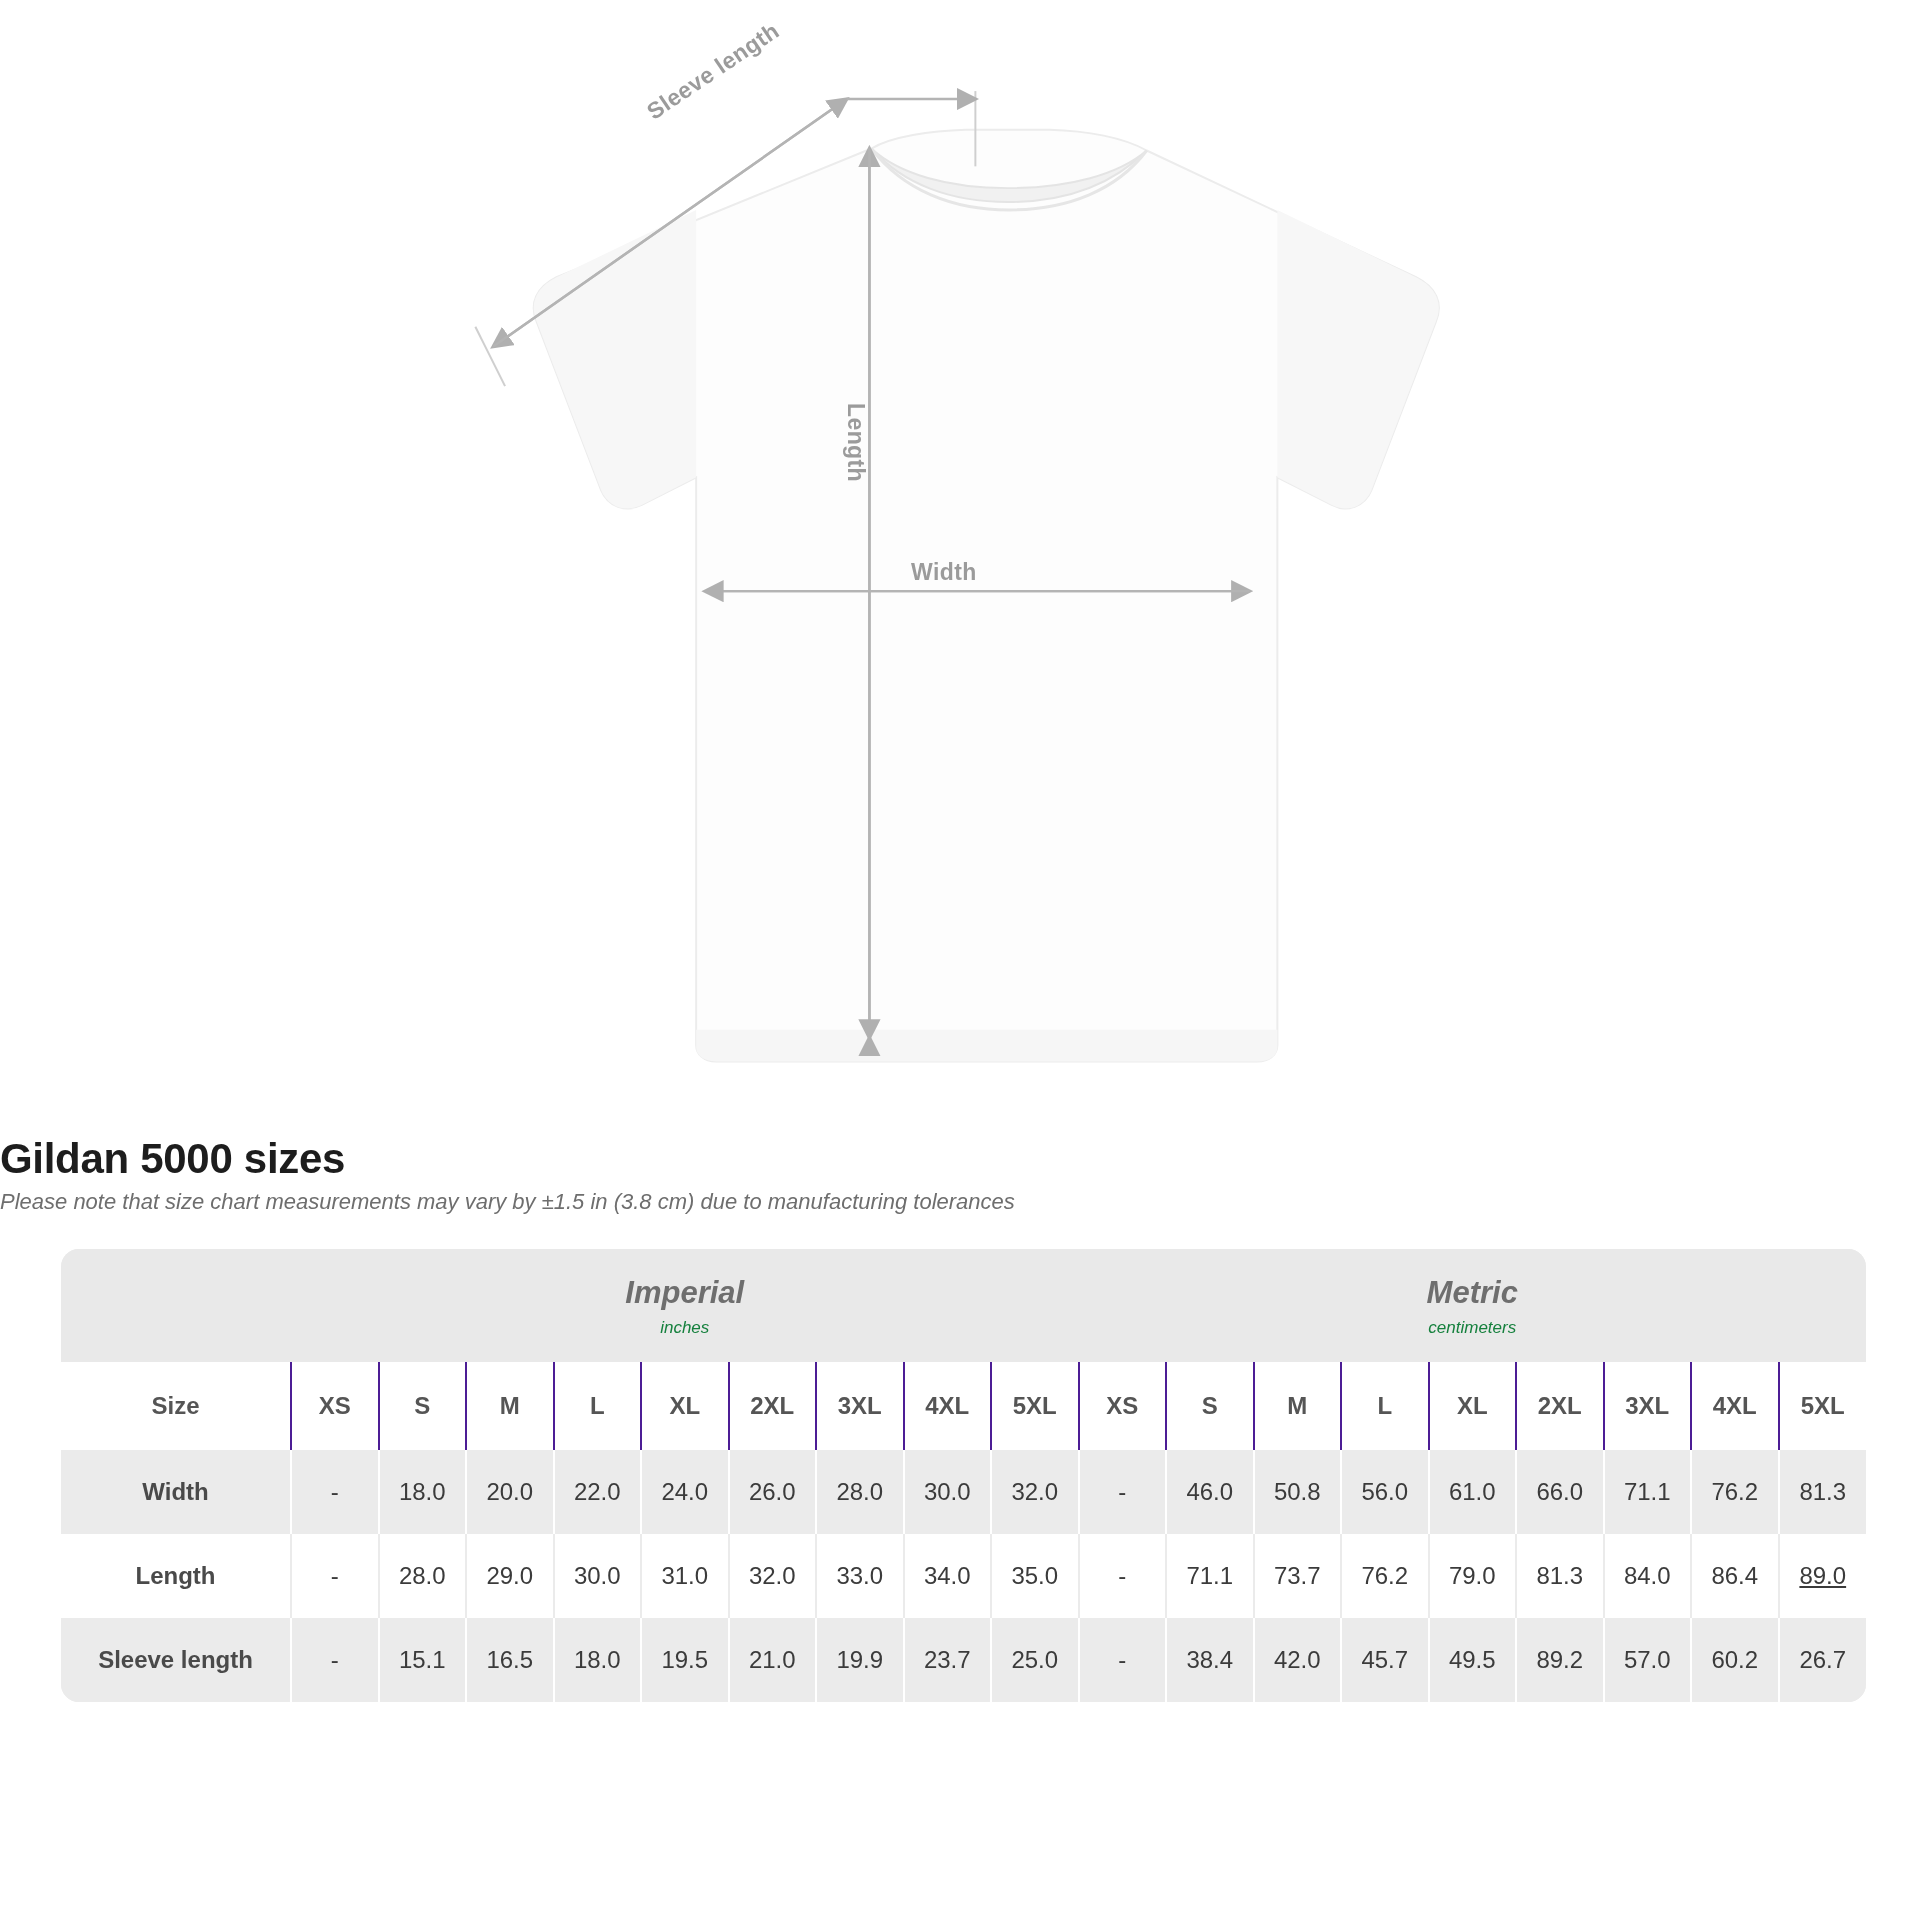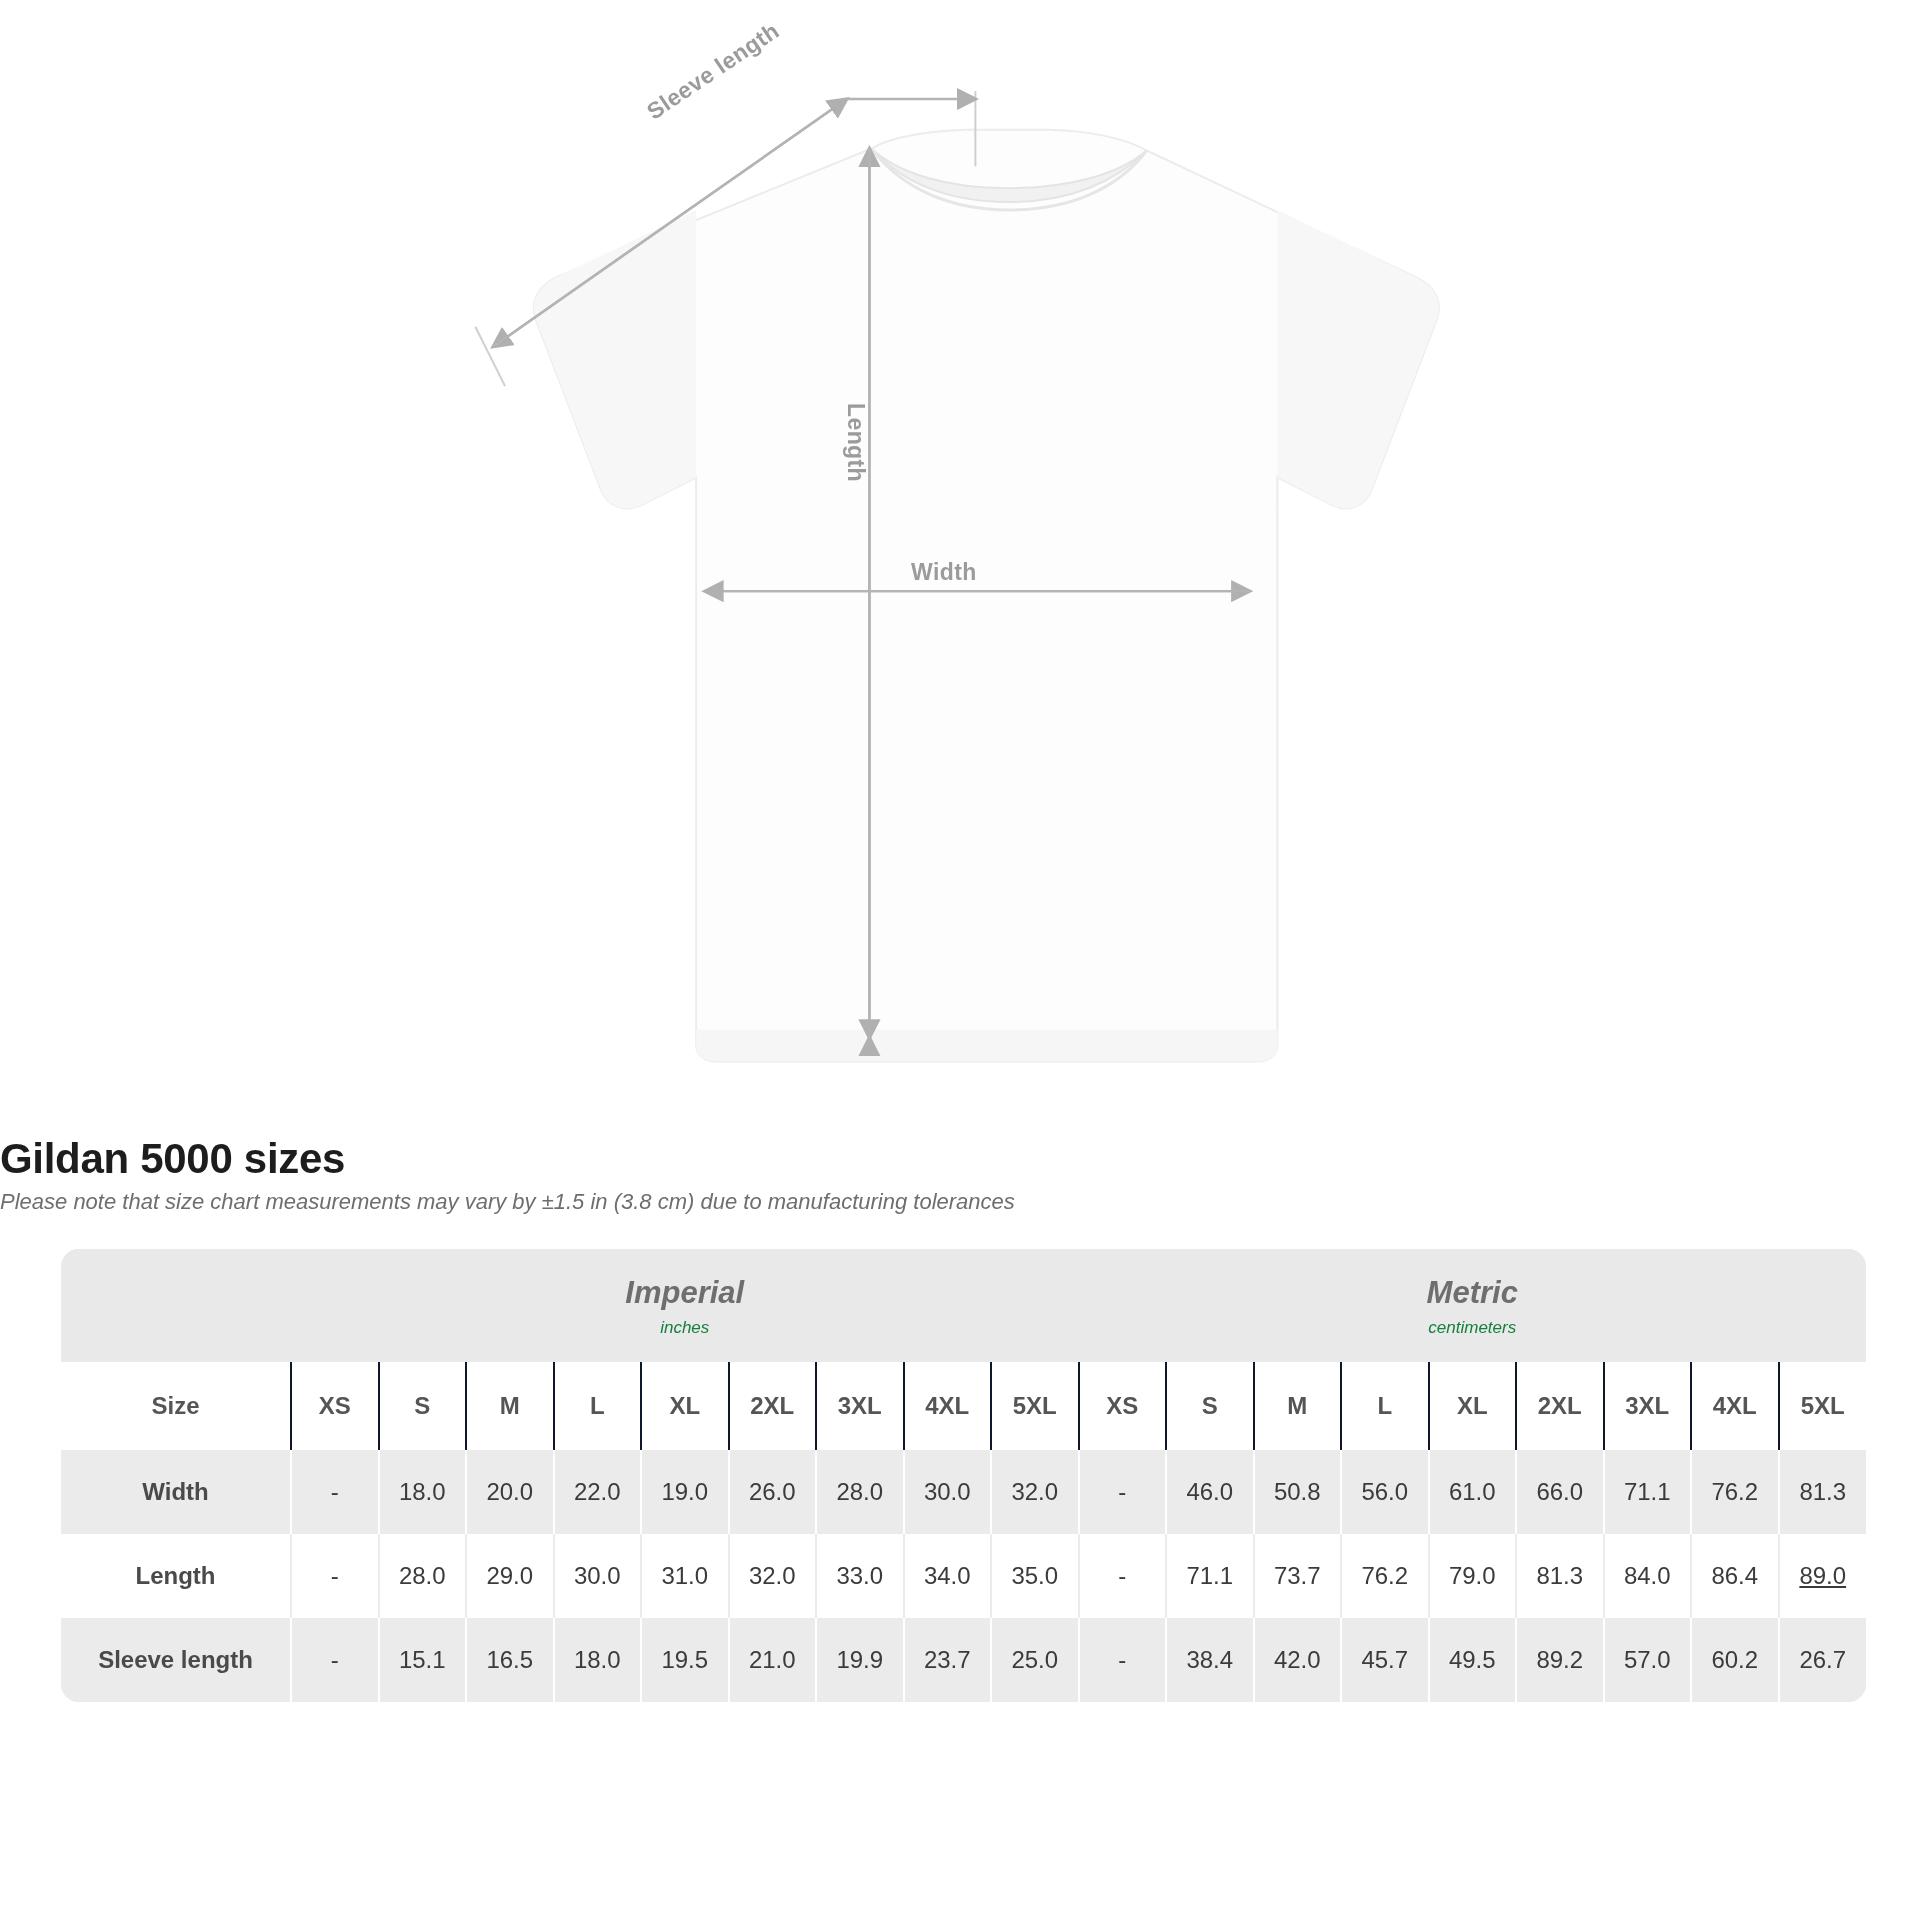--- a/index.html
+++ b/index.html
@@ -108,21 +108,21 @@
     margin-top: 7px;
   }
 
   .size-row td {
     background: #ffffff;
     text-align: center;
     font-size: 24px;
     font-weight: bold;
     color: #555555;
     padding: 30px 0;
-    border-right: 2px solid #0f172a;
+    border-right: 2px solid #4c1d95;
   }
   .size-row td:last-child { border-right: none; }
   .size-row td.rowhead {
     color: #555555;
   }
 
   .data-row td {
     text-align: center;
     font-size: 24px;
     padding: 28px 0;
@@ -268,21 +268,21 @@
           <td>4XL</td>
           <td>5XL</td>
         </tr>
 
         <tr class="data-row shade">
           <td class="rowhead">Width</td>
           <td>-</td>
           <td>18.0</td>
           <td>20.0</td>
           <td>22.0</td>
-          <td>19.0</td>
+          <td>24.0</td>
           <td>26.0</td>
           <td>28.0</td>
           <td>30.0</td>
           <td>32.0</td>
           <td>-</td>
           <td>46.0</td>
           <td>50.8</td>
           <td>56.0</td>
           <td>61.0</td>
           <td>66.0</td>

